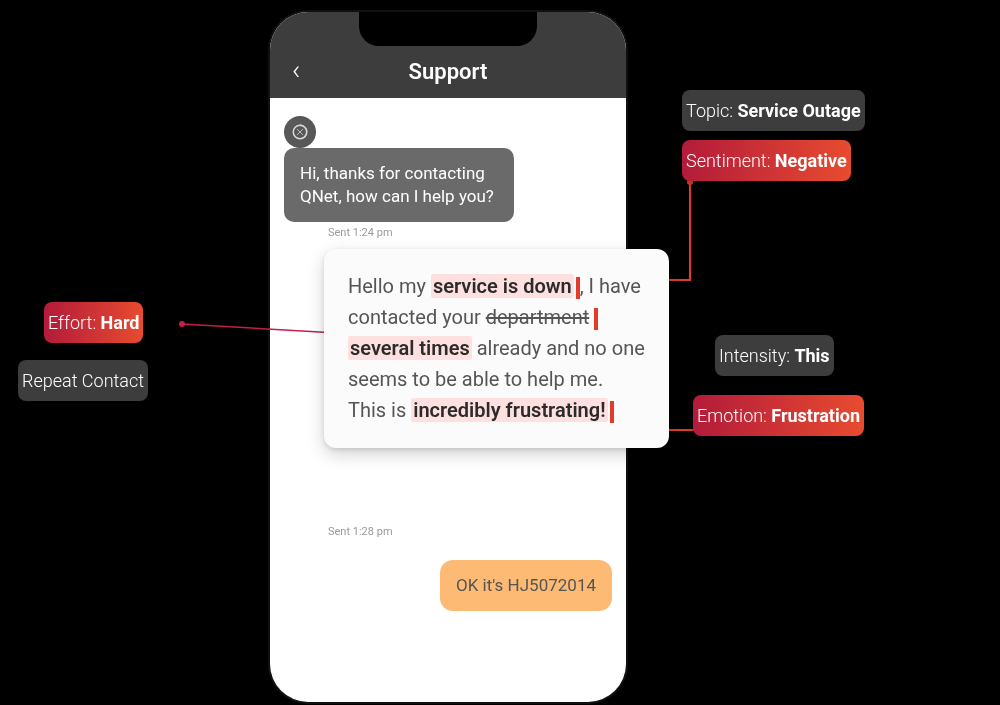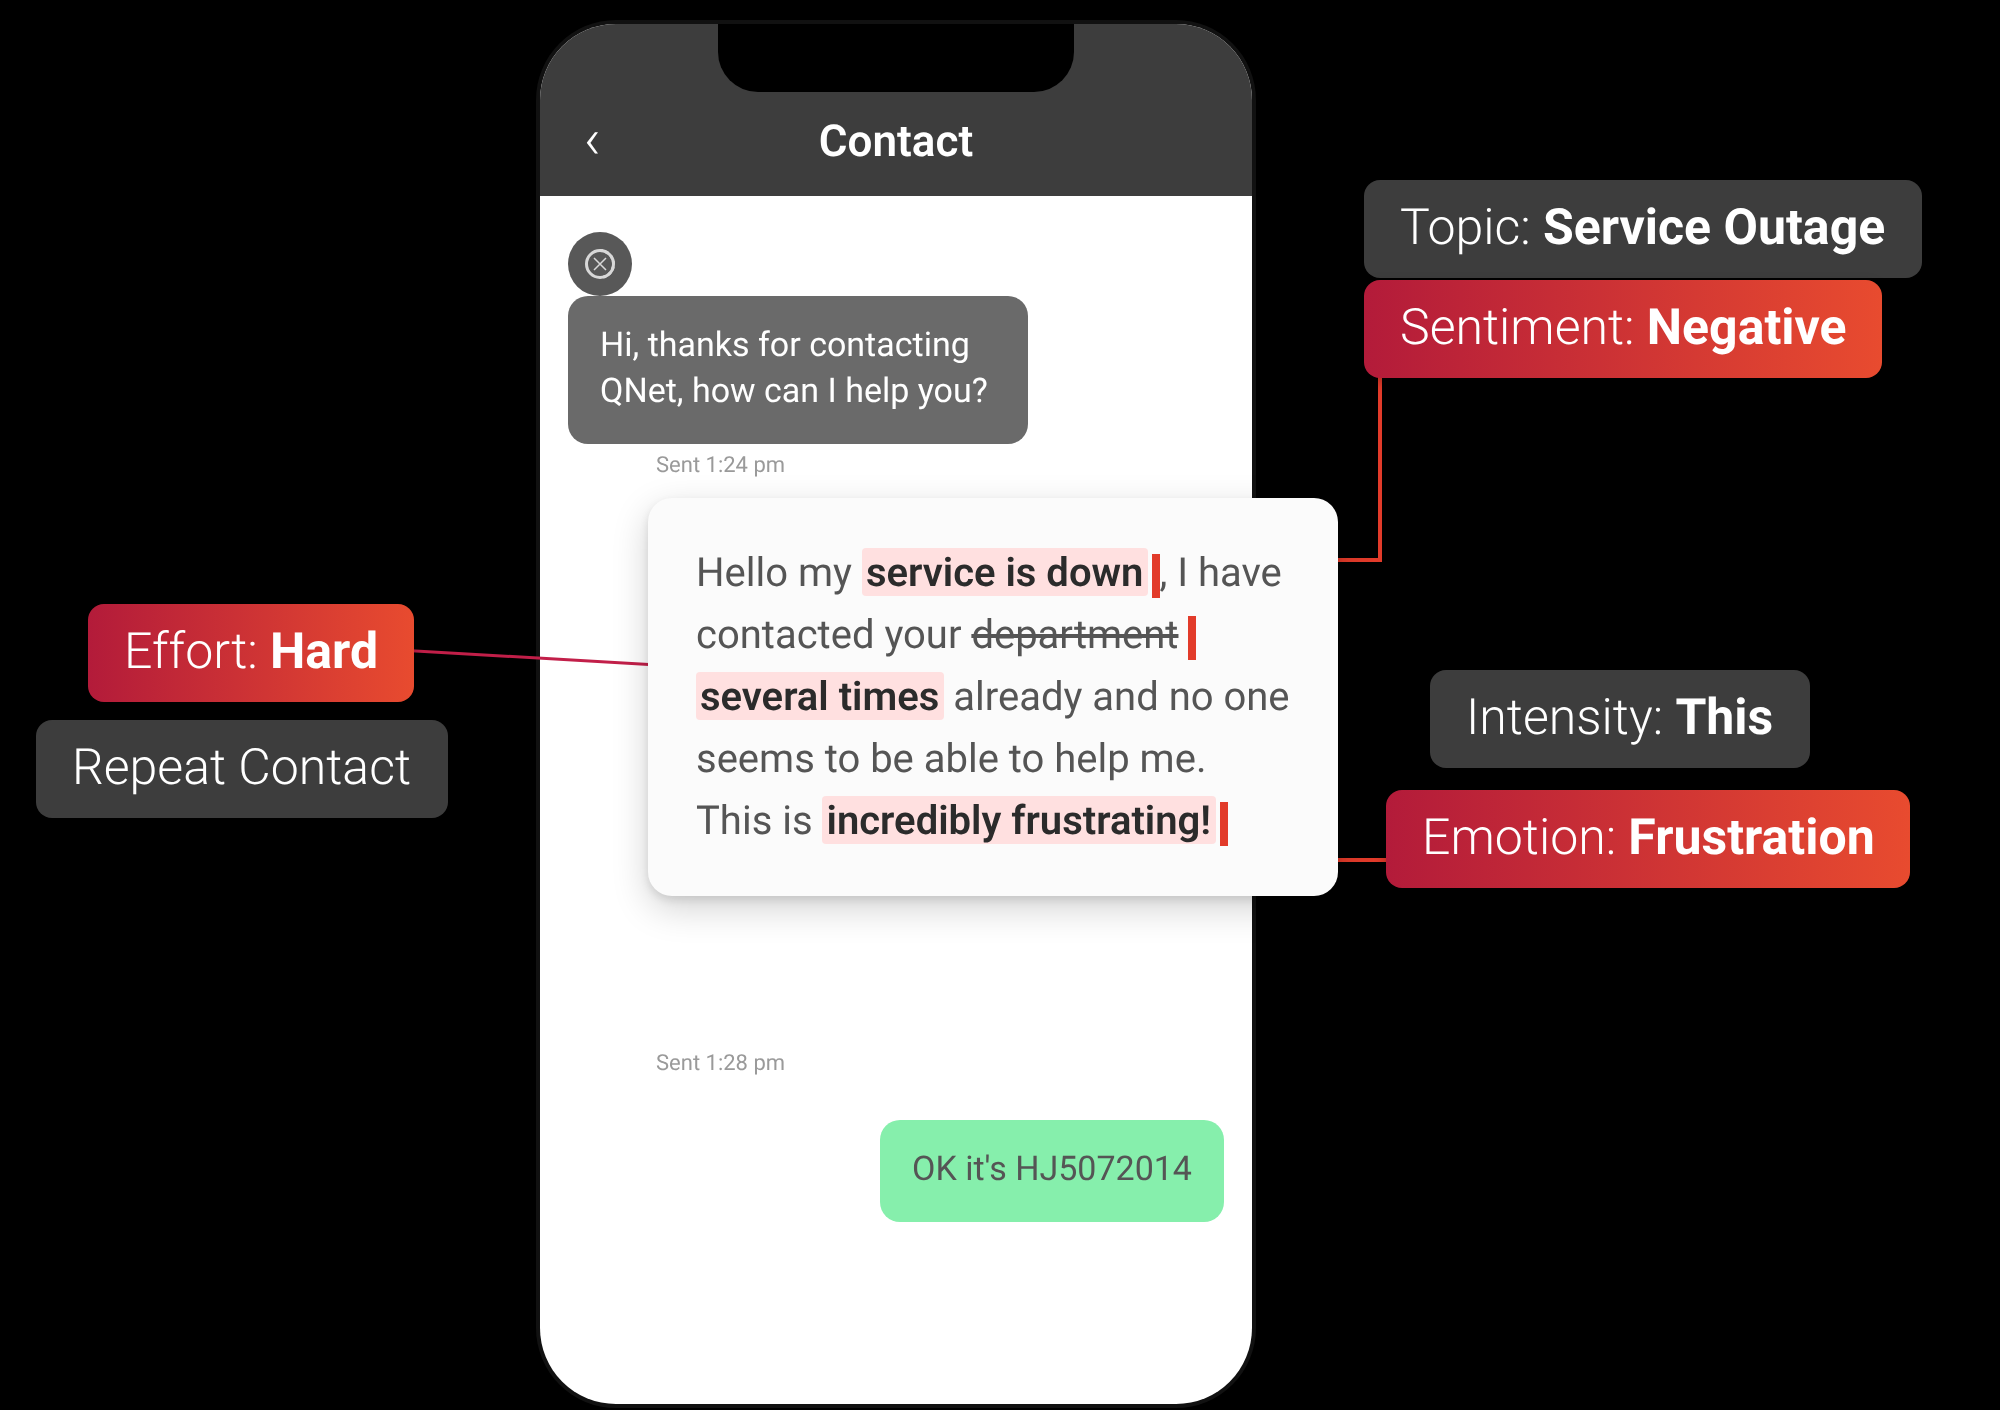--- a/index.html
+++ b/index.html
@@ -91,23 +91,24 @@
     background: #6a6a6a;
     color: #fff;
     padding: 14px 16px;
     border-radius: 10px;
     font-size: 17px;
     line-height: 1.35;
     max-width: 230px;
   }
 
   .bubble.user {
-    background: #86efac;
+    background: #fdba74;
     color: #555;
     max-width: 260px;
+    border-radius: 13px;
   }
 
   .timestamp {
     font-size: 11px;
     color: #9a9a9a;
     margin: 4px 0 22px 44px;
   }
 
   
   .highlight-card {
@@ -140,23 +141,23 @@
     height: 22px;
     background: #e23b2a;
     vertical-align: middle;
     margin-left: 2px;
   }
   .hl-marker.left { margin-left: 0; margin-right: 2px; }
 
   
   .tag {
     position: absolute;
-    padding: 10px 18px;
+    padding: 10px 4px;
     border-radius: 8px;
-    font-size: 25px;
+    font-size: 18px;
     color: #fff;
     white-space: nowrap;
     box-shadow: 0 2px 6px rgba(0,0,0,0.25);
     z-index: 11;
   }
   .tag .label { font-weight: 300; }
   .tag .value { font-weight: 700; }
   .tag.dark { background: #3d3d3d; }
   .tag.red  { background: linear-gradient(90deg, #b31b3a 0%, #e84b2f 100%); }
 
@@ -167,21 +168,21 @@
   .spacer { height: 260px; }
 </style>
 </head>
 <body>
 
 <div class="phone">
   <div class="notch"></div>
 
   <div class="phone-header">
     <div class="back-chevron">‹</div>
-    <div class="header-title">Contact</div>
+    <div class="header-title">Support</div>
   </div>
 
   <div class="chat-body">
 
     <div class="msg-row left">
       <div class="avatar">
         <svg width="18" height="18" viewBox="0 0 24 24" fill="none" stroke="#d8d8d8" stroke-width="2">
           <circle cx="12" cy="12" r="9"></circle>
             <path d="M12 3 A9 9 0 0 1 12 21" stroke-dasharray="2 2"></path>
           <path d="M8 8 L16 16 M16 8 L8 16" stroke-width="1"></path>

